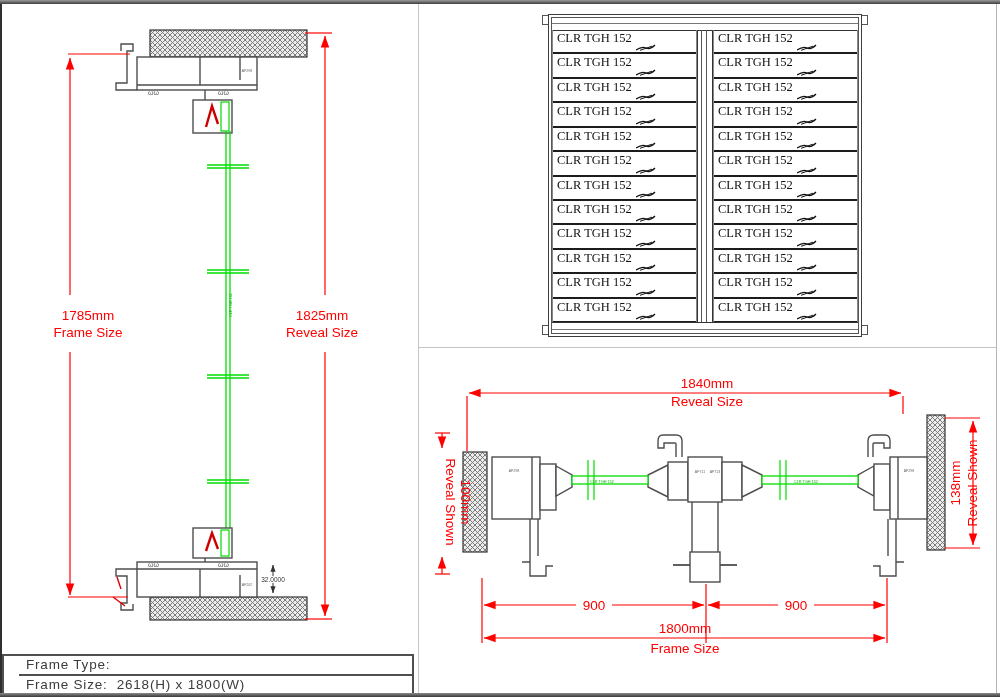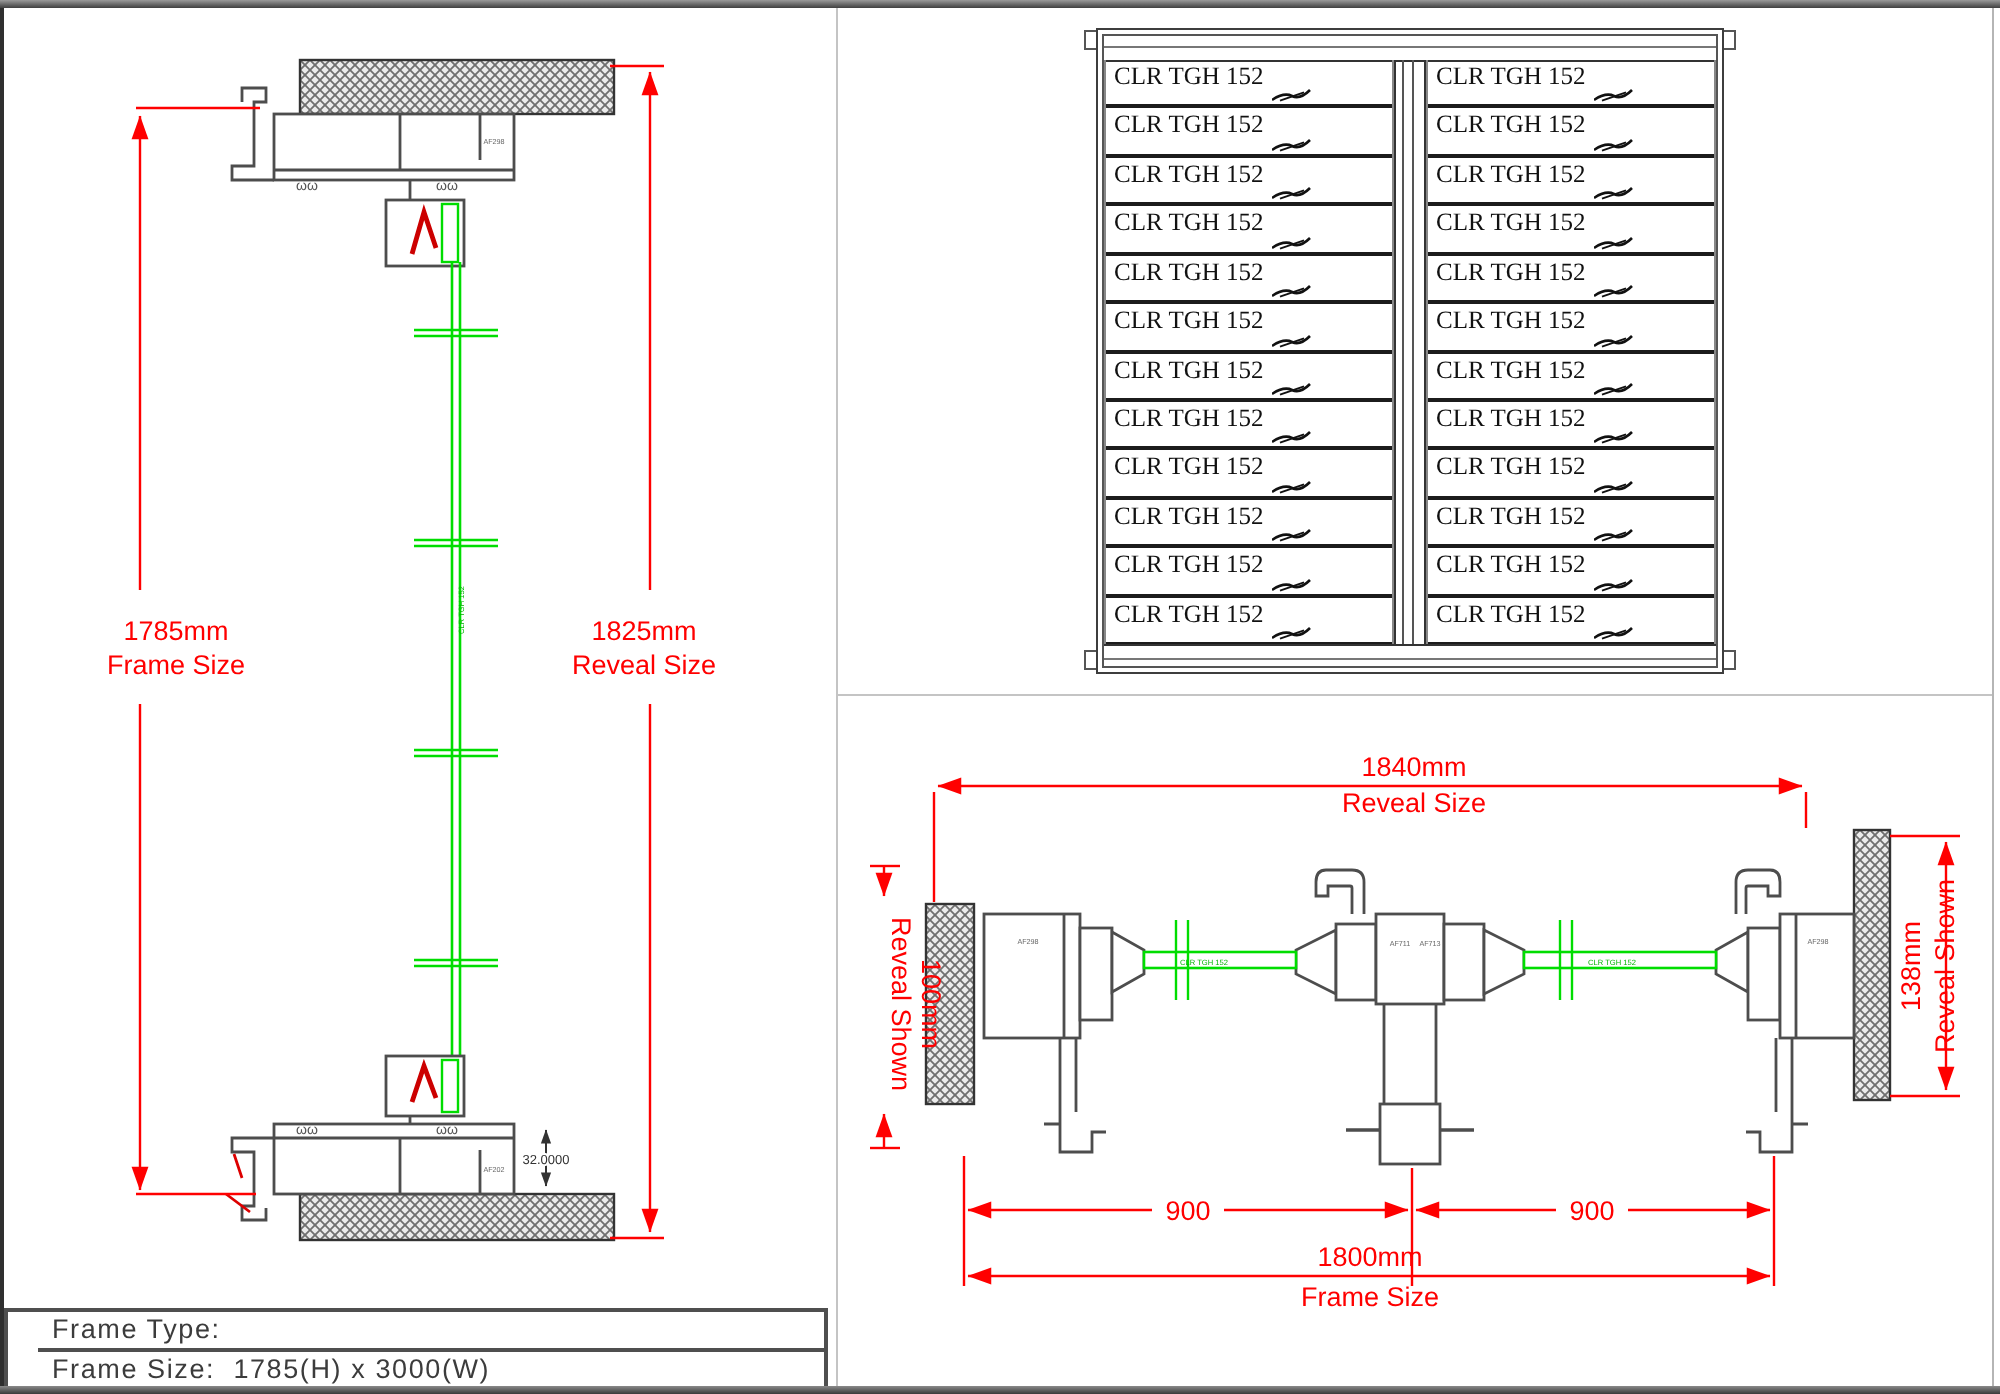--- a/index.html
+++ b/index.html
@@ -447,17 +447,17 @@
       </svg>
     </div>
   </div>
       </div>
       <div class="elev-bottom"></div>
     </div>
   </div>
 
   <div class="title-block">
     <div class="tb-row first"><span>Frame Type:</span><span>  </span></div>
-    <div class="tb-row"><span>Frame Size:</span><span>  </span><span>1785(H) x 3000(W)</span></div>
+    <div class="tb-row"><span>Frame Size:</span><span>  </span><span>2618(H) x 1800(W)</span></div>
   </div>
 
   <div class="bar-bottom"></div>
 </div>
 
 </body></html>

